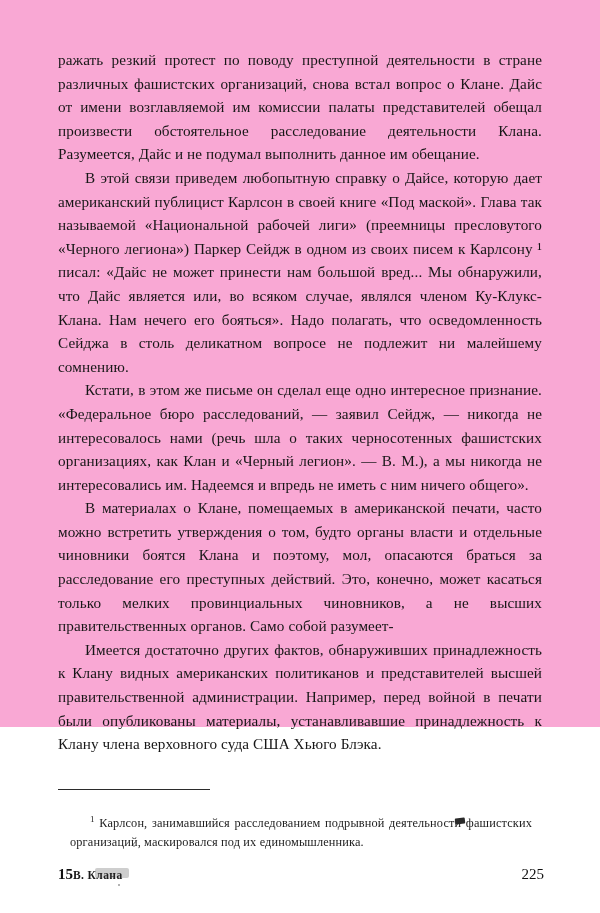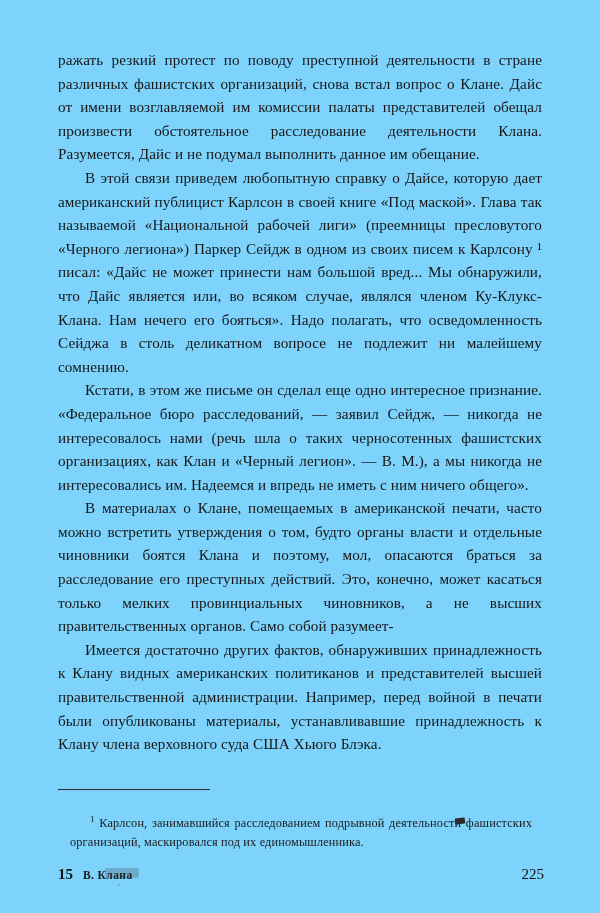--- a/index.html
+++ b/index.html
@@ -10,24 +10,24 @@
     width: 600px;
     height: 913px;
     background: #ffffff;
     font-family: "Liberation Serif", serif;
     color: #1b1b1b;
     overflow: hidden;
   }
   .page {
     position: relative;
     width: 600px;
-    height: 913px;
+    height: 727px;
     box-sizing: border-box;
     padding: 48px 58px 0 58px;
-    background: #7dd3fc;
+    background: #f9a8d4;
   }
   .body-text {
     font-size: 15.2px;
     line-height: 23.6px;
     text-align: justify;
     text-justify: inter-word;
     color: #171717;
     letter-spacing: 0.1px;
   }
   .body-text p {
@@ -70,21 +70,21 @@
     left: 58px;
     right: 56px;
     top: 866px;
     display: flex;
     align-items: baseline;
     justify-content: space-between;
   }
   .sig-group {
     display: flex;
     align-items: baseline;
-    gap: 10px;
+    gap: 0;
     justify-content: flex-end;
   }
   .sig-number {
     font-size: 15px;
     font-weight: bold;
     color: #111;
   }
   .sig-author {
     font-size: 11.5px;
     font-weight: bold;

